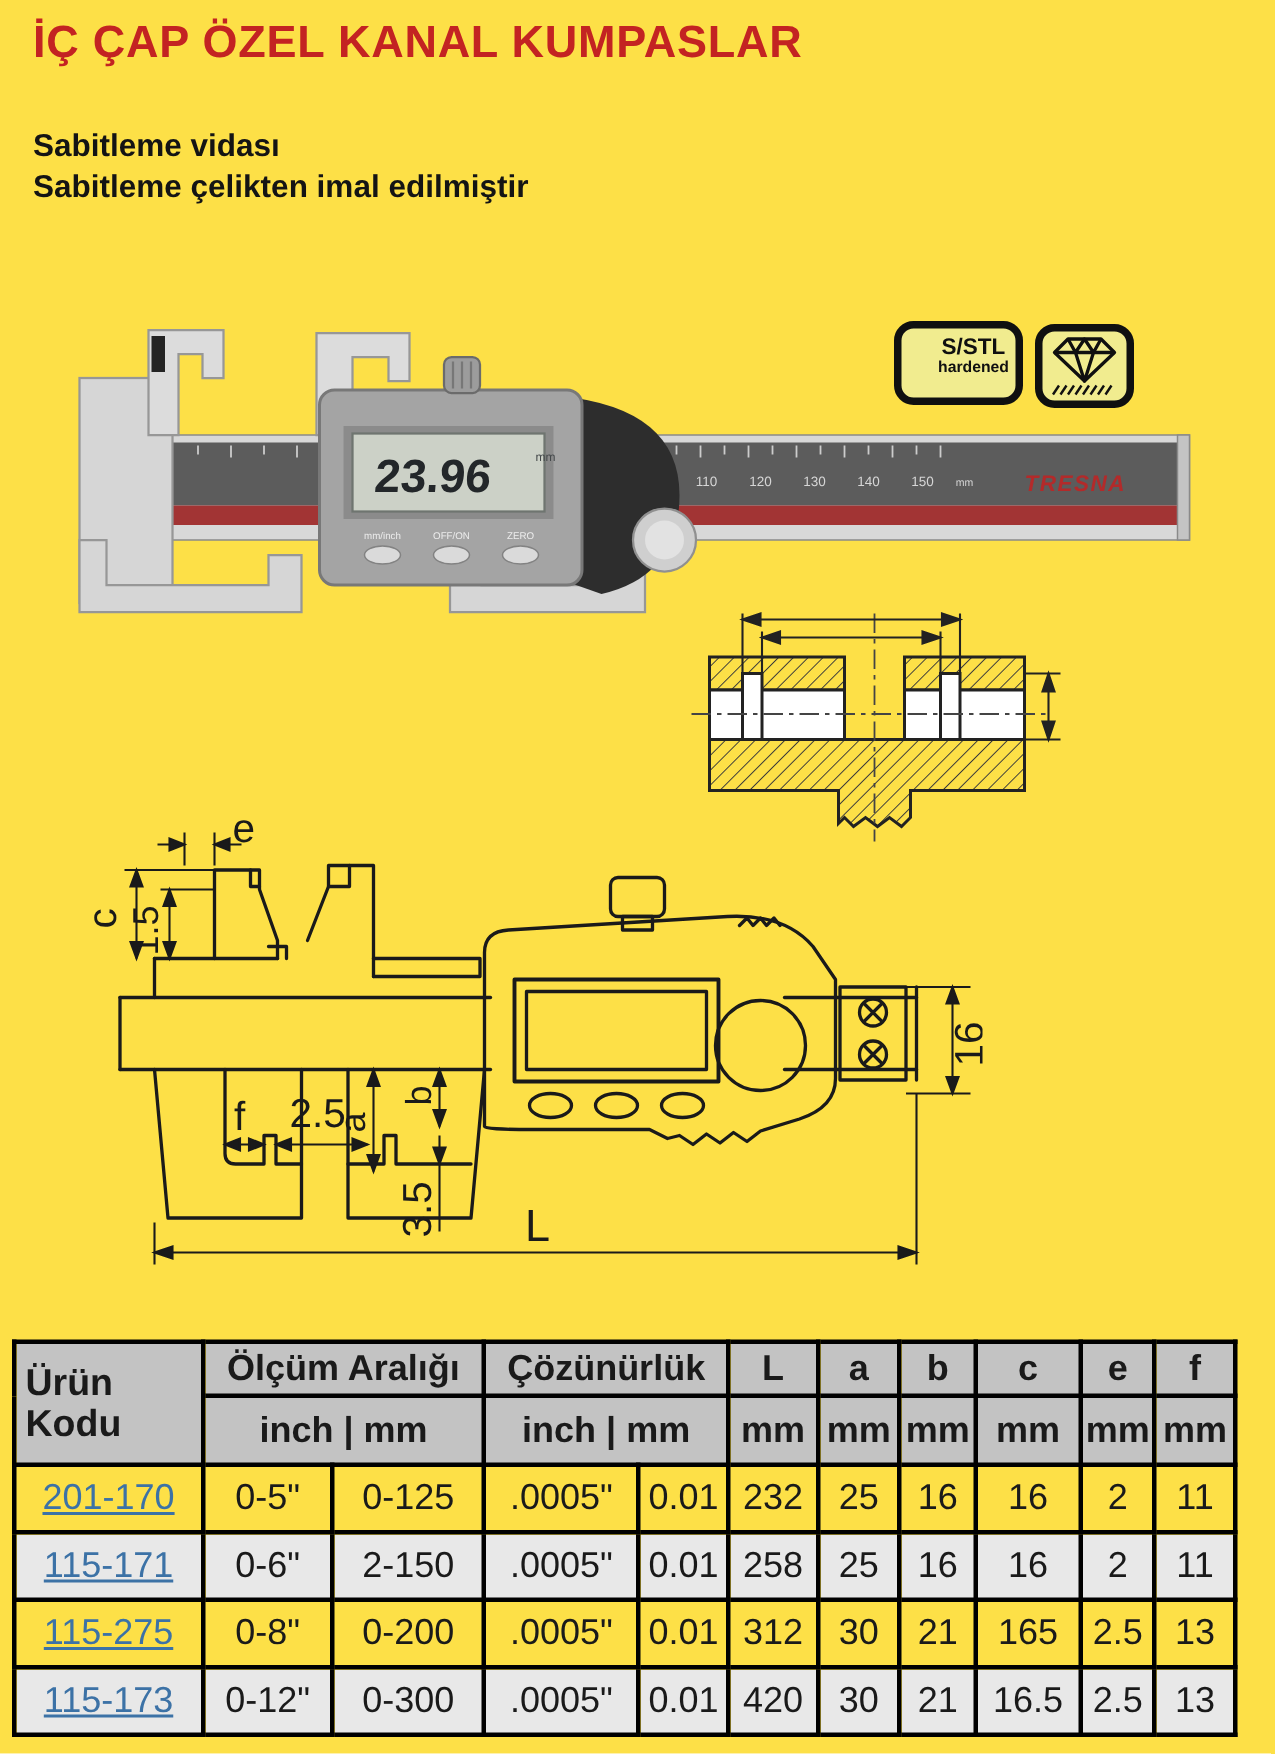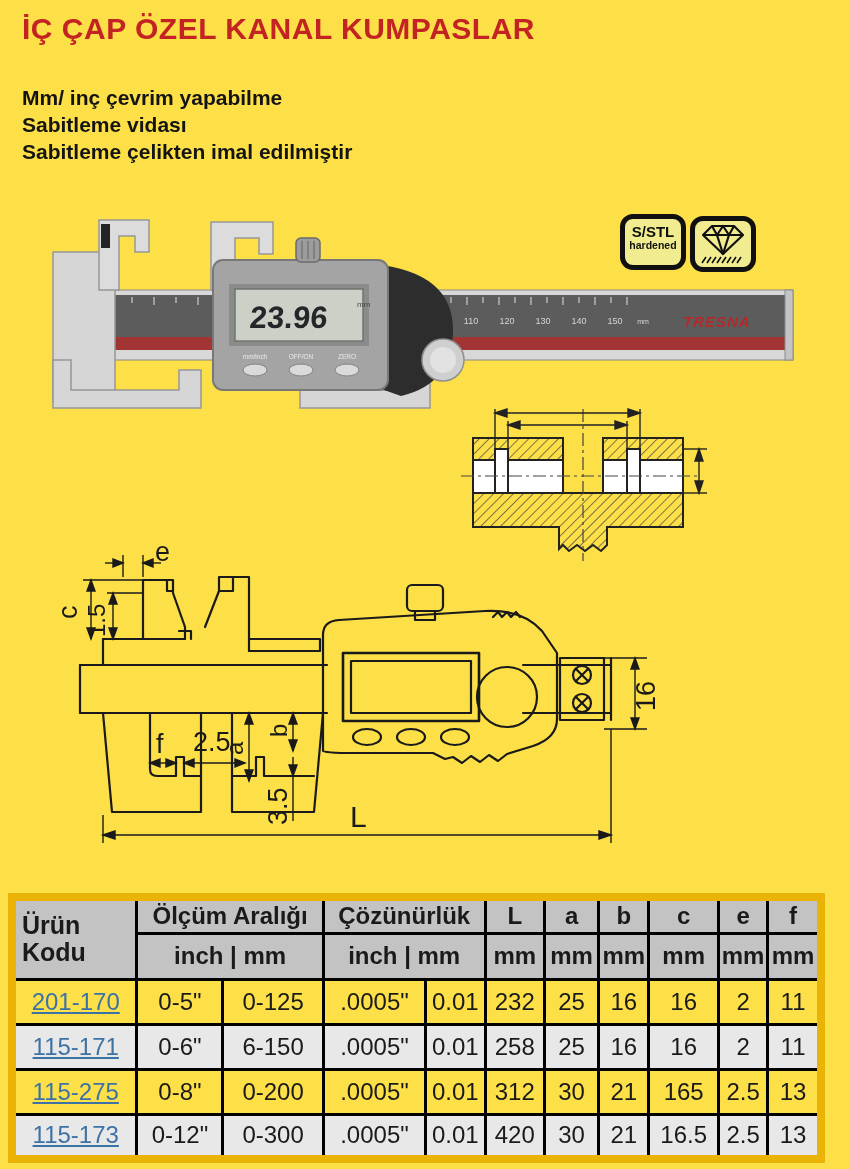--- a/index.html
+++ b/index.html
@@ -5,47 +5,46 @@
   html,body{margin:0;padding:0;background:#fff;}
   #page{position:relative;width:850px;height:1169px;background:#fde047;overflow:hidden;
         font-family:"Liberation Sans",sans-serif;}
   
   #title{position:absolute;left:22px;top:12px;font-size:30px;font-weight:bold;color:#c32322;letter-spacing:0.5px;}
   #features{position:absolute;left:22px;top:84px;font-size:21px;font-weight:bold;color:#141414;line-height:27px;}
   #features div{white-space:nowrap;}
   
   .badge{position:absolute;width:56px;height:46px;background:#f1ec8f;border:5px solid #101010;
          border-radius:13px;text-align:center;box-sizing:content-box;}
-  #badge-sstl{left:620px;top:214px;}
+  #badge-sstl{left:596px;top:214px;padding-left:20px;}
   #badge-sstl .l1{font-size:15px;font-weight:bold;color:#101010;margin-top:5px;line-height:16px;}
   #badge-sstl .l2{font-size:10.5px;font-weight:bold;color:#101010;line-height:11px;}
   #badge-diamond{left:690px;top:216px;}
   
   .abs{position:absolute;}
   
   #spec-table{position:absolute;left:8px;top:893px;border-collapse:collapse;table-layout:fixed;
-              width:817px;border:8px solid #eab308;}
+              width:817px;border:2px solid #eab308;}
   #spec-table td,#spec-table th{border:3px solid #000;text-align:center;vertical-align:middle;
               font-size:24px;color:#1a1a1a;padding:0;overflow:hidden;}
   #spec-table th{background:#c3c3c3;font-weight:bold;}
   #spec-table .urun{text-align:left;padding-left:6px;white-space:pre-line;line-height:27px;font-size:25px;}
   #spec-table tr.alt td{background:#e8e8e8;}
   #spec-table a{color:#3c72a6;text-decoration:underline;}
   .rowh1{height:36px;} .rowh2{height:46px;} .rowd{height:45px;}
   svg text{font-family:"Liberation Sans",sans-serif;}
 </style>
 </head>
 <body>
 
 <div id="page">
 
   <div id="title">İÇ ÇAP ÖZEL KANAL KUMPASLAR</div>
 
   <div id="features">
-    <div>Mm/ inç çevrim yapabilme</div>
     <div>Sabitleme vidası</div>
     <div>Sabitleme çelikten imal edilmiştir</div>
   </div>
 
   <svg class="abs" style="left:15px;top:212px;" width="790" height="200" viewBox="0 0 790 200">
 
     <rect x="58" y="78" width="720" height="70" fill="#d8d8d8" stroke="#8a8a8a" stroke-width="1"></rect>
     <rect x="58" y="83" width="720" height="42" fill="#5c5c5c"></rect>
     <rect x="58" y="125" width="720" height="13" fill="#a23434"></rect>
     <rect x="770" y="78" width="8" height="70" fill="#c4c4c4" stroke="#8a8a8a" stroke-width="1"></rect>
@@ -343,21 +342,21 @@
       <td>232</td>
       <td>25</td>
       <td>16</td>
       <td>16</td>
       <td>2</td>
       <td>11</td>
     </tr>
     <tr class="rowd alt">
       <td><a href="#">115-171</a></td>
       <td>0-6"</td>
-      <td>6-150</td>
+      <td>2-150</td>
       <td>.0005"</td>
       <td>0.01</td>
       <td>258</td>
       <td>25</td>
       <td>16</td>
       <td>16</td>
       <td>2</td>
       <td>11</td>
     </tr>
     <tr class="rowd">

